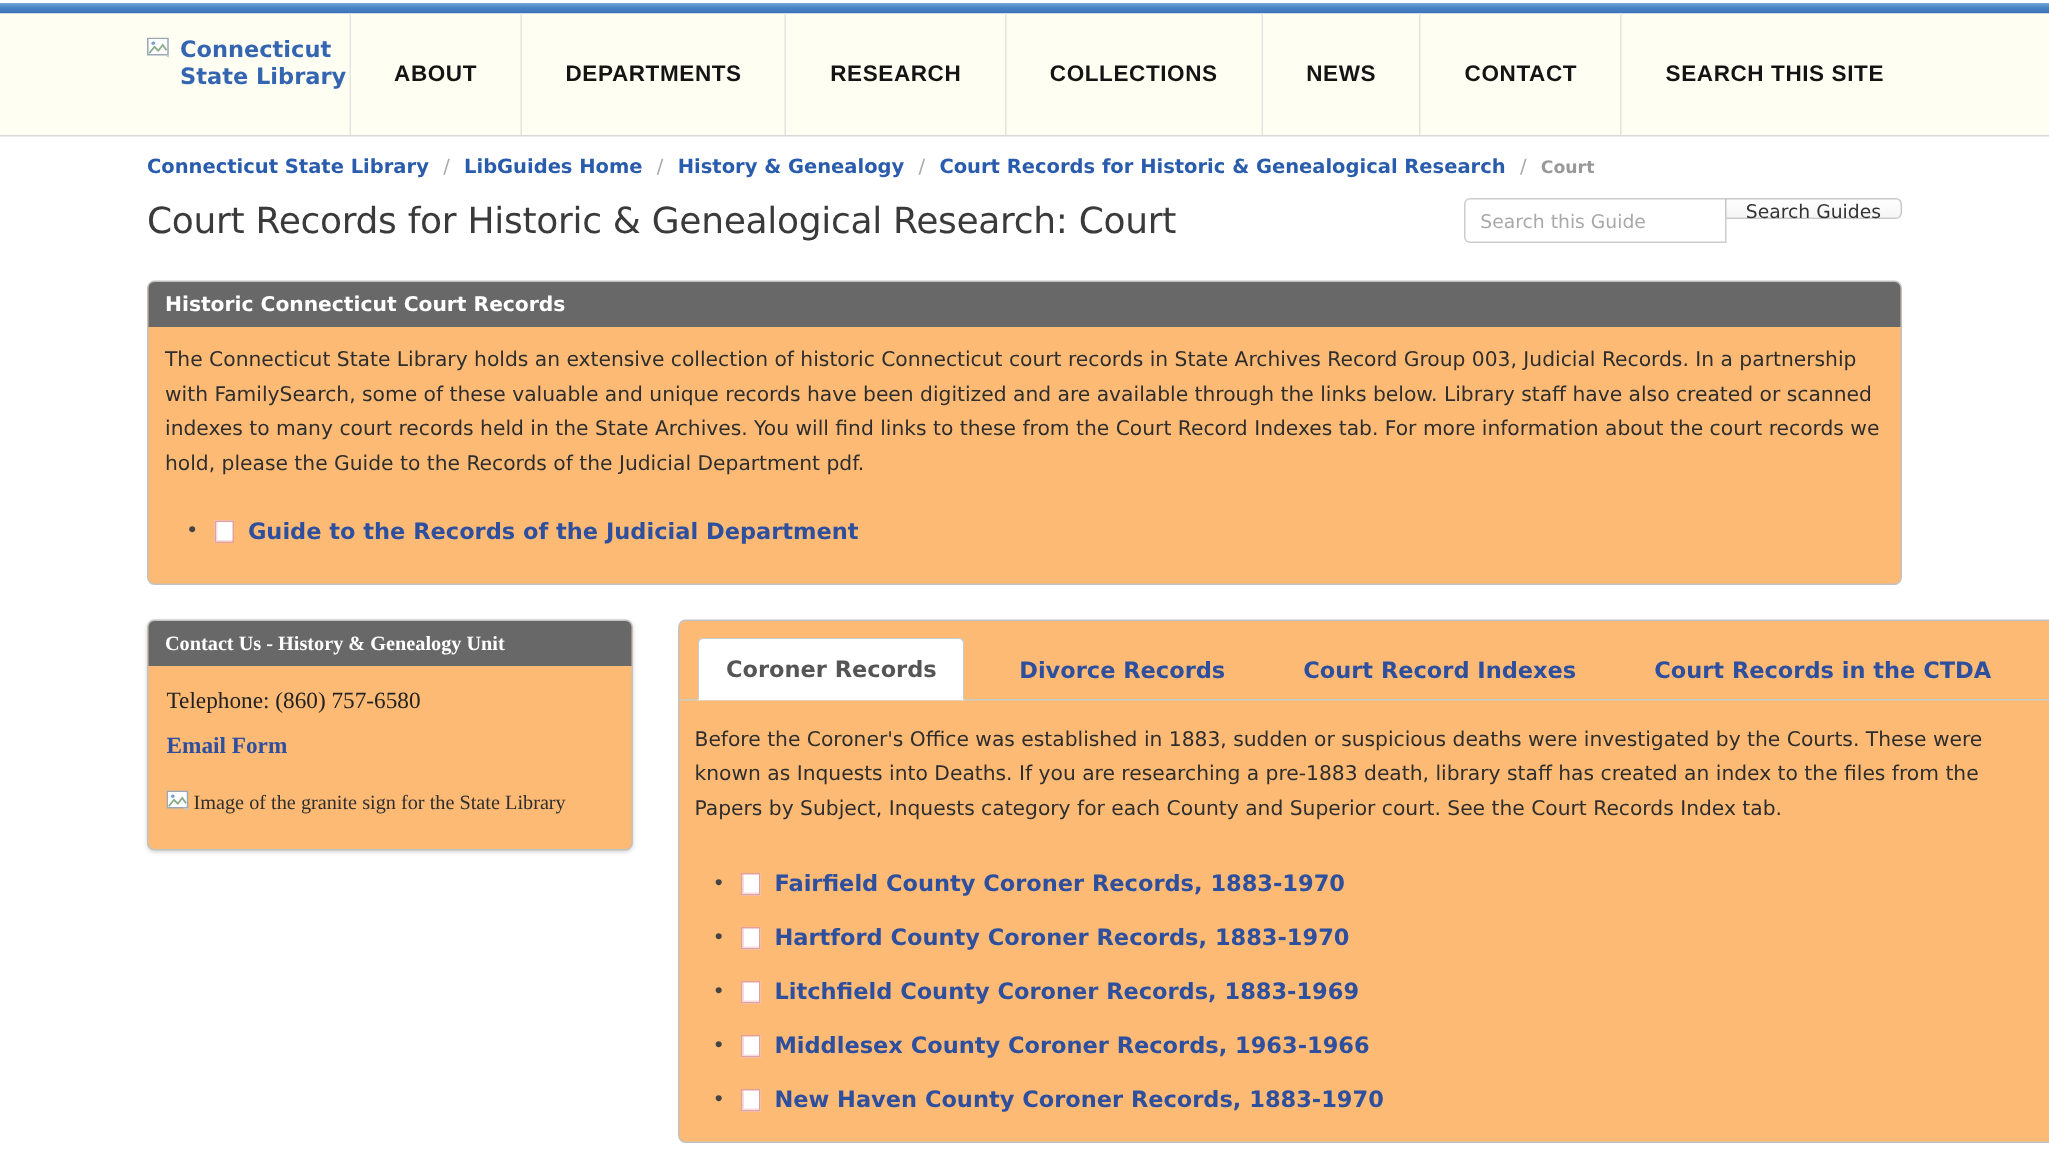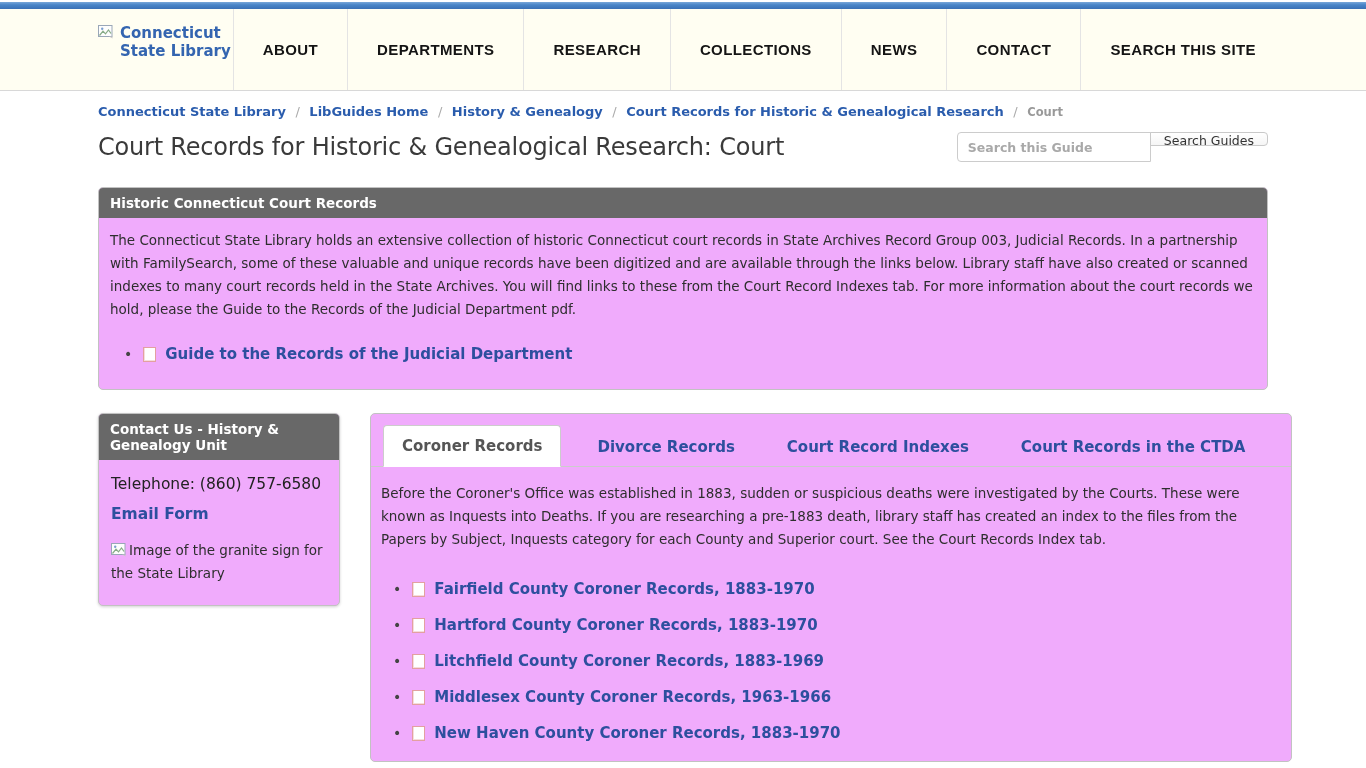--- a/index.html
+++ b/index.html
@@ -35,36 +35,36 @@
   .content { width: 1170px; margin: 0 auto; }
   .breadcrumb { margin-top: 13px; font-size: 13px; font-weight: bold; }
   .crumb { color: #2a5cad; text-decoration: none; }
   .crumb-sep { color: #aaa; font-weight: normal; padding: 0 5px; }
   .crumb-current { color: #999; font-weight: bold; font-size: 11.5px; }
 
   .title-row { margin-top: 13px; display: flex; align-items: center; justify-content: space-between; }
   .page-title { font-size: 24px; font-weight: normal; color: #3a3a3a; letter-spacing: -0.2px; }
   .guide-search { display: flex; }
   .guide-search input {
-    width: 194px; height: 30px; padding: 0 10px;
+    width: 175px; height: 30px; padding: 0 10px;
     border: 1px solid #ccc; border-radius: 4px 0 0 4px;
     font-family: "DejaVu Sans", sans-serif; font-size: 12.5px; color: #1d4ed8;
-    outline: none; background: #fff; font-weight: bold;
+    outline: none; background: #fff;
   }
   .guide-search input::placeholder { color: #a9a9a9; }
   .guide-search button {
     height: 14px; padding: 0 13px; margin-left: -1px;
     border: 1px solid #c9c9c9; border-radius: 0 4px 4px 0;
     background: linear-gradient(#fff, #f5f5f5);
     font-family: "DejaVu Sans", sans-serif; font-size: 12.5px; color: #333;
     cursor: pointer;
   }
 
   
-  .box { border: 1px solid #c2c2c2; border-radius: 5px; background: #f0abfc; }
+  .box { border: 1px solid #c2c2c2; border-radius: 5px; background: #fdba74; }
   .box-header {
     background: #686868; color: #fff;
     font-size: 13.5px; font-weight: bold;
     padding: 7px 11px; border-radius: 4px 4px 0 0;
   }
   .box-shadow { box-shadow: 0 1px 3px rgba(0,0,0,.18); }
 
   .historic-box { margin-top: 25px; }
   .box-body { padding: 11px 11px 18px; }
   .box-body p { font-size: 13.5px; line-height: 23px; color: #2e2e2e; }
@@ -74,21 +74,21 @@
   ul.link-list li::before { content: "•"; color: #444; font-size: 14px; margin-right: 2px; }
   .doc-ph {
     display: inline-block; width: 13px; height: 15px; flex: 0 0 auto;
     border: 1px solid #e3a0a0; background: #fff;
     box-shadow: inset 1px -1px 0 #f6dcdc;
   }
   .blue-link { color: #2d4f9e; font-weight: bold; font-size: 15px; text-decoration: none; }
 
   
   .columns { display: flex; gap: 30px; margin-top: 23px; align-items: flex-start; }
-  .col-left { width: 242px; flex: 0 0 auto; }
+  .col-left { width: 324px; flex: 0 0 auto; font-family: Liberation Serif, serif; }
   .col-right { flex: 1 1 auto; }
 
   .contact-body { padding: 15px 12px 20px; }
   .contact-tel { font-size: 15.5px; color: #222; }
   .contact-email { display: inline-block; margin-top: 12px; font-size: 15.5px; }
   .contact-img-alt { margin-top: 16px; font-size: 13.5px; line-height: 23px; color: #2e2e2e;
     display: inline; }
   .broken-img { display: inline-block; vertical-align: -2px; margin-right: 2px; }
 
   

